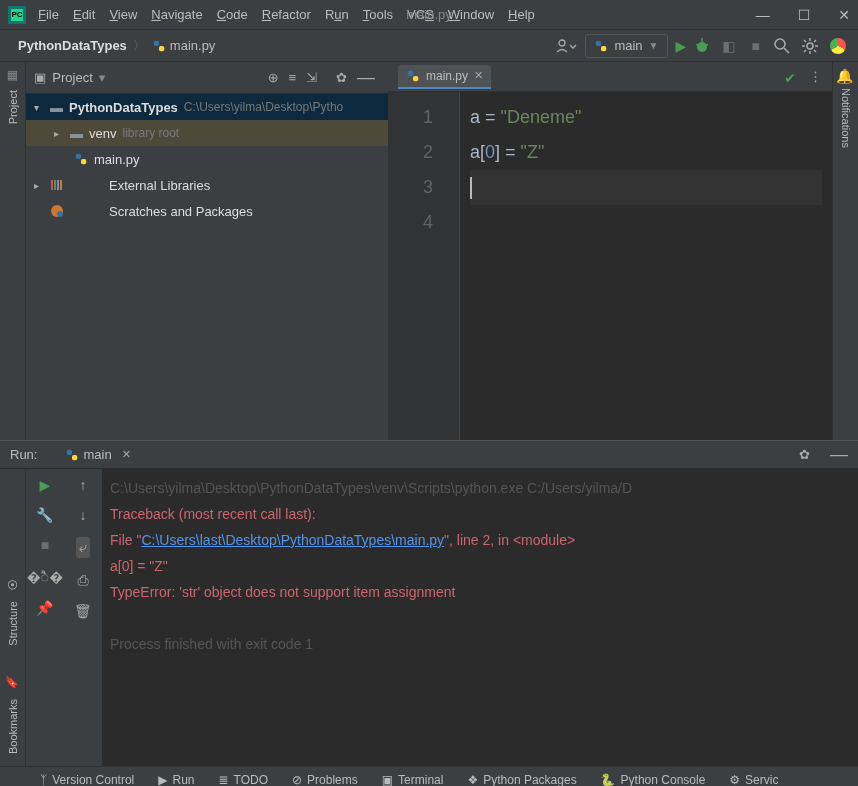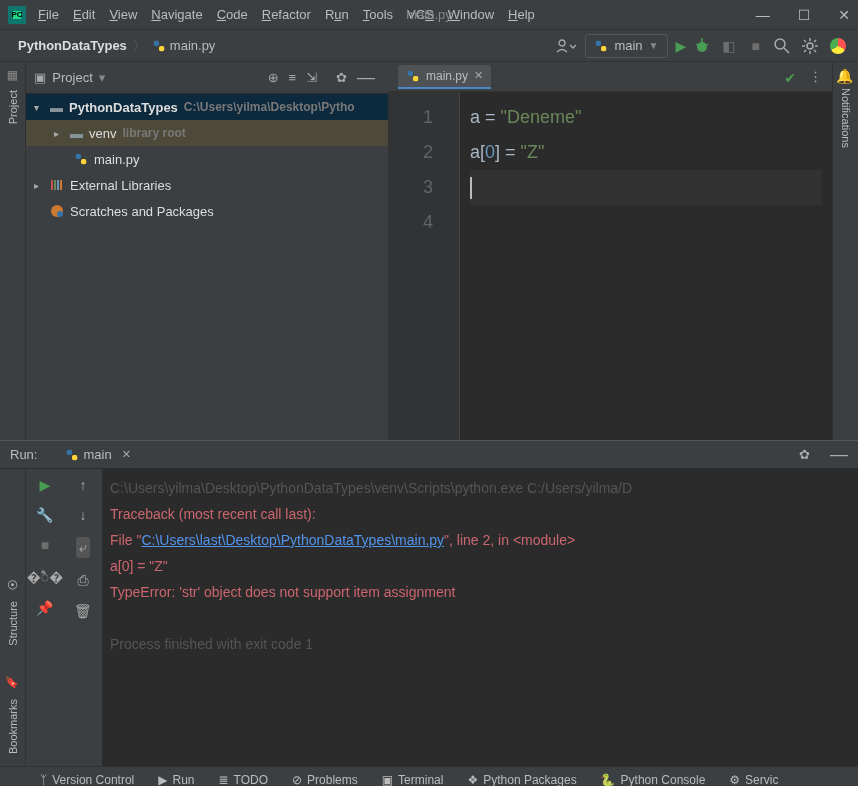--- a/index.html
+++ b/index.html
@@ -1,18 +1,18 @@
 <!DOCTYPE html>
 <html><head>
 <meta charset="utf-8">
 <style>
 * { margin: 0; padding: 0; box-sizing: border-box; font-family: "Segoe UI", Arial, sans-serif; }
 body { background: #2b2b2b; color: #bbb; width: 858px; height: 786px; overflow: hidden; font-size: 13px; }
 .titlebar { height: 30px; background: #3c3f41; display: flex; align-items: center; padding: 0 8px; border-bottom: 1px solid #323232; }
-.titlebar .logo { width: 18px; height: 18px; background: #21d789; border: 5px solid #0f766e; margin-right: 12px; display: flex; align-items: center; justify-content: center; font-size: 8px; font-weight: bold; color: #000; }
+.titlebar .logo { width: 18px; height: 18px; background: #21d789; border: 3px solid #0f766e; margin-right: 12px; display: flex; align-items: center; justify-content: center; font-size: 8px; font-weight: bold; color: #000; }
 .menubar { display: flex; gap: 14px; }
 .menubar span { cursor: pointer; font-size: 13px; }
 .menubar span u { text-decoration: underline; }
 .titlebar .wtitle { position:absolute; left:50%; transform:translateX(-50%); color:#888; }
 .winbtns { margin-left: auto; display: flex; gap: 28px; color:#bbb; }
 .winbtns span { cursor:pointer; font-size:14px; }
 .navbar { height: 32px; background: #3c3f41; display: flex; align-items: center; padding-left: 18px; border-bottom: 1px solid #323232; }
 .crumb { font-weight: bold; color: #ddd; }
 .crumb-arrow { color:#666; margin:0 6px; }
 .crumb-file { display:flex; align-items:center; gap:4px; }
@@ -35,22 +35,22 @@
 .projhdr .dd { color:#888; margin-left:6px; }
 .projhdr .hspacer { flex:1; }
 .projhdr .ibtn { color:#aaa; margin:0 5px; cursor:pointer; font-size:13px; }
 .tree { flex:1; background:#3c3f41; overflow:hidden; font-size:13px; }
 .tree .row { height:26px; display:flex; align-items:center; padding-left:8px; gap:6px; cursor:pointer; }
 .tree .row.sel { background:#0d293e; }
 .tree .row.venv { background:#4e4a3a; }
 .tree .chev { width:10px; color:#aaa; font-size:10px; }
 .tree .fldr { color:#87939a; }
 .tree .name { color:#ddd; }
-.tree .dim { color:#787878; font-size:12px;font-weight:bold; }
-.tree .lib { color:#ddd; }
+.tree .dim { color:#787878; font-size:12px; }
+.tree .lib { color:#ddd;margin-left:39px; }
 .editpanel { flex:1; background:#2b2b2b; display:flex; flex-direction:column; position:relative; }
 .tabbar { height:30px; background:#3c3f41; display:flex; align-items:center; padding-left:10px; border-bottom:1px solid #323232; }
 .etab { background:#4e5254; height:24px; display:flex; align-items:center; padding:0 8px; gap:6px; border-bottom:2px solid #4a88c7; font-size:12px; border-radius:3px 3px 0 0; }
 .etab .close { color:#aaa; cursor:pointer; font-size:11px; }
 .editor { flex:1; display:flex; font-family: "JetBrains Mono", Consolas, monospace; font-size:18px; }
 .gutter { width:72px; background:#313335; color:#606366; text-align:right; padding:8px 26px 8px 0; line-height:35px; border-right:1px solid #444; }
 .code { flex:1; padding:8px 10px; line-height:35px; background:#2b2b2b; position:relative; }
 .code .ln { white-space:pre; }
 .s-var { color:#a9b7c6; }
 .s-op { color:#a9b7c6; }

